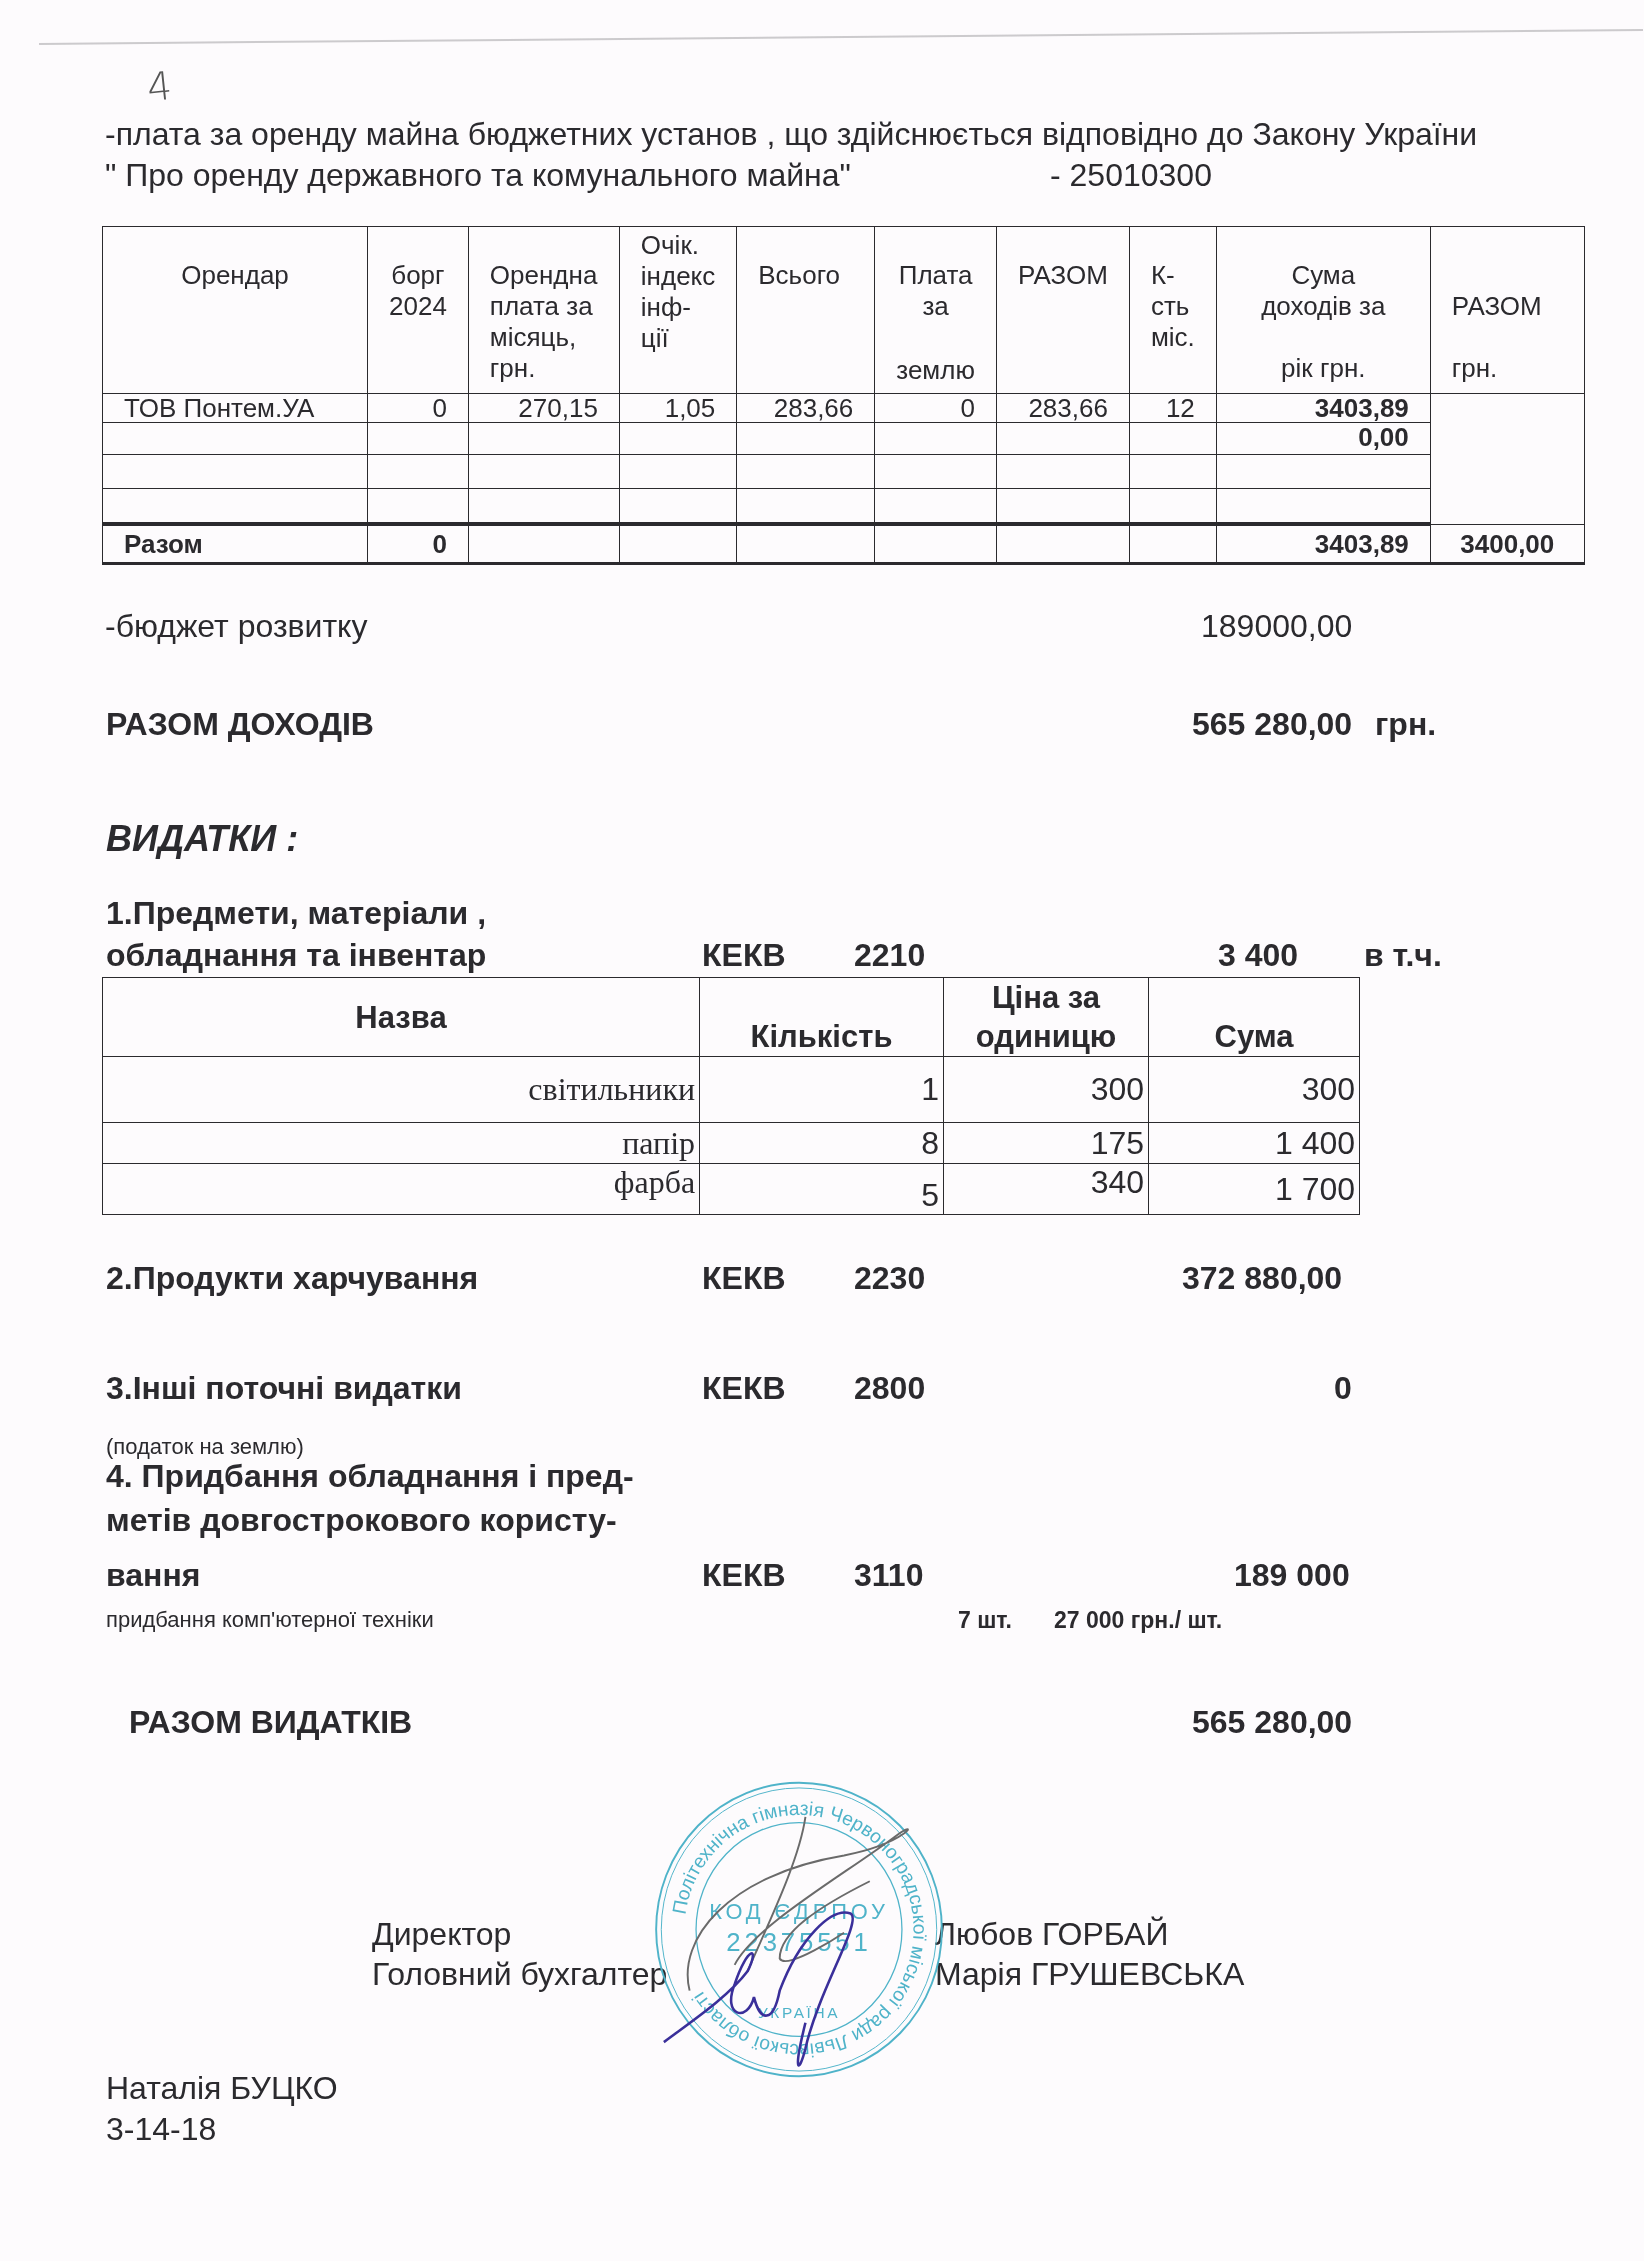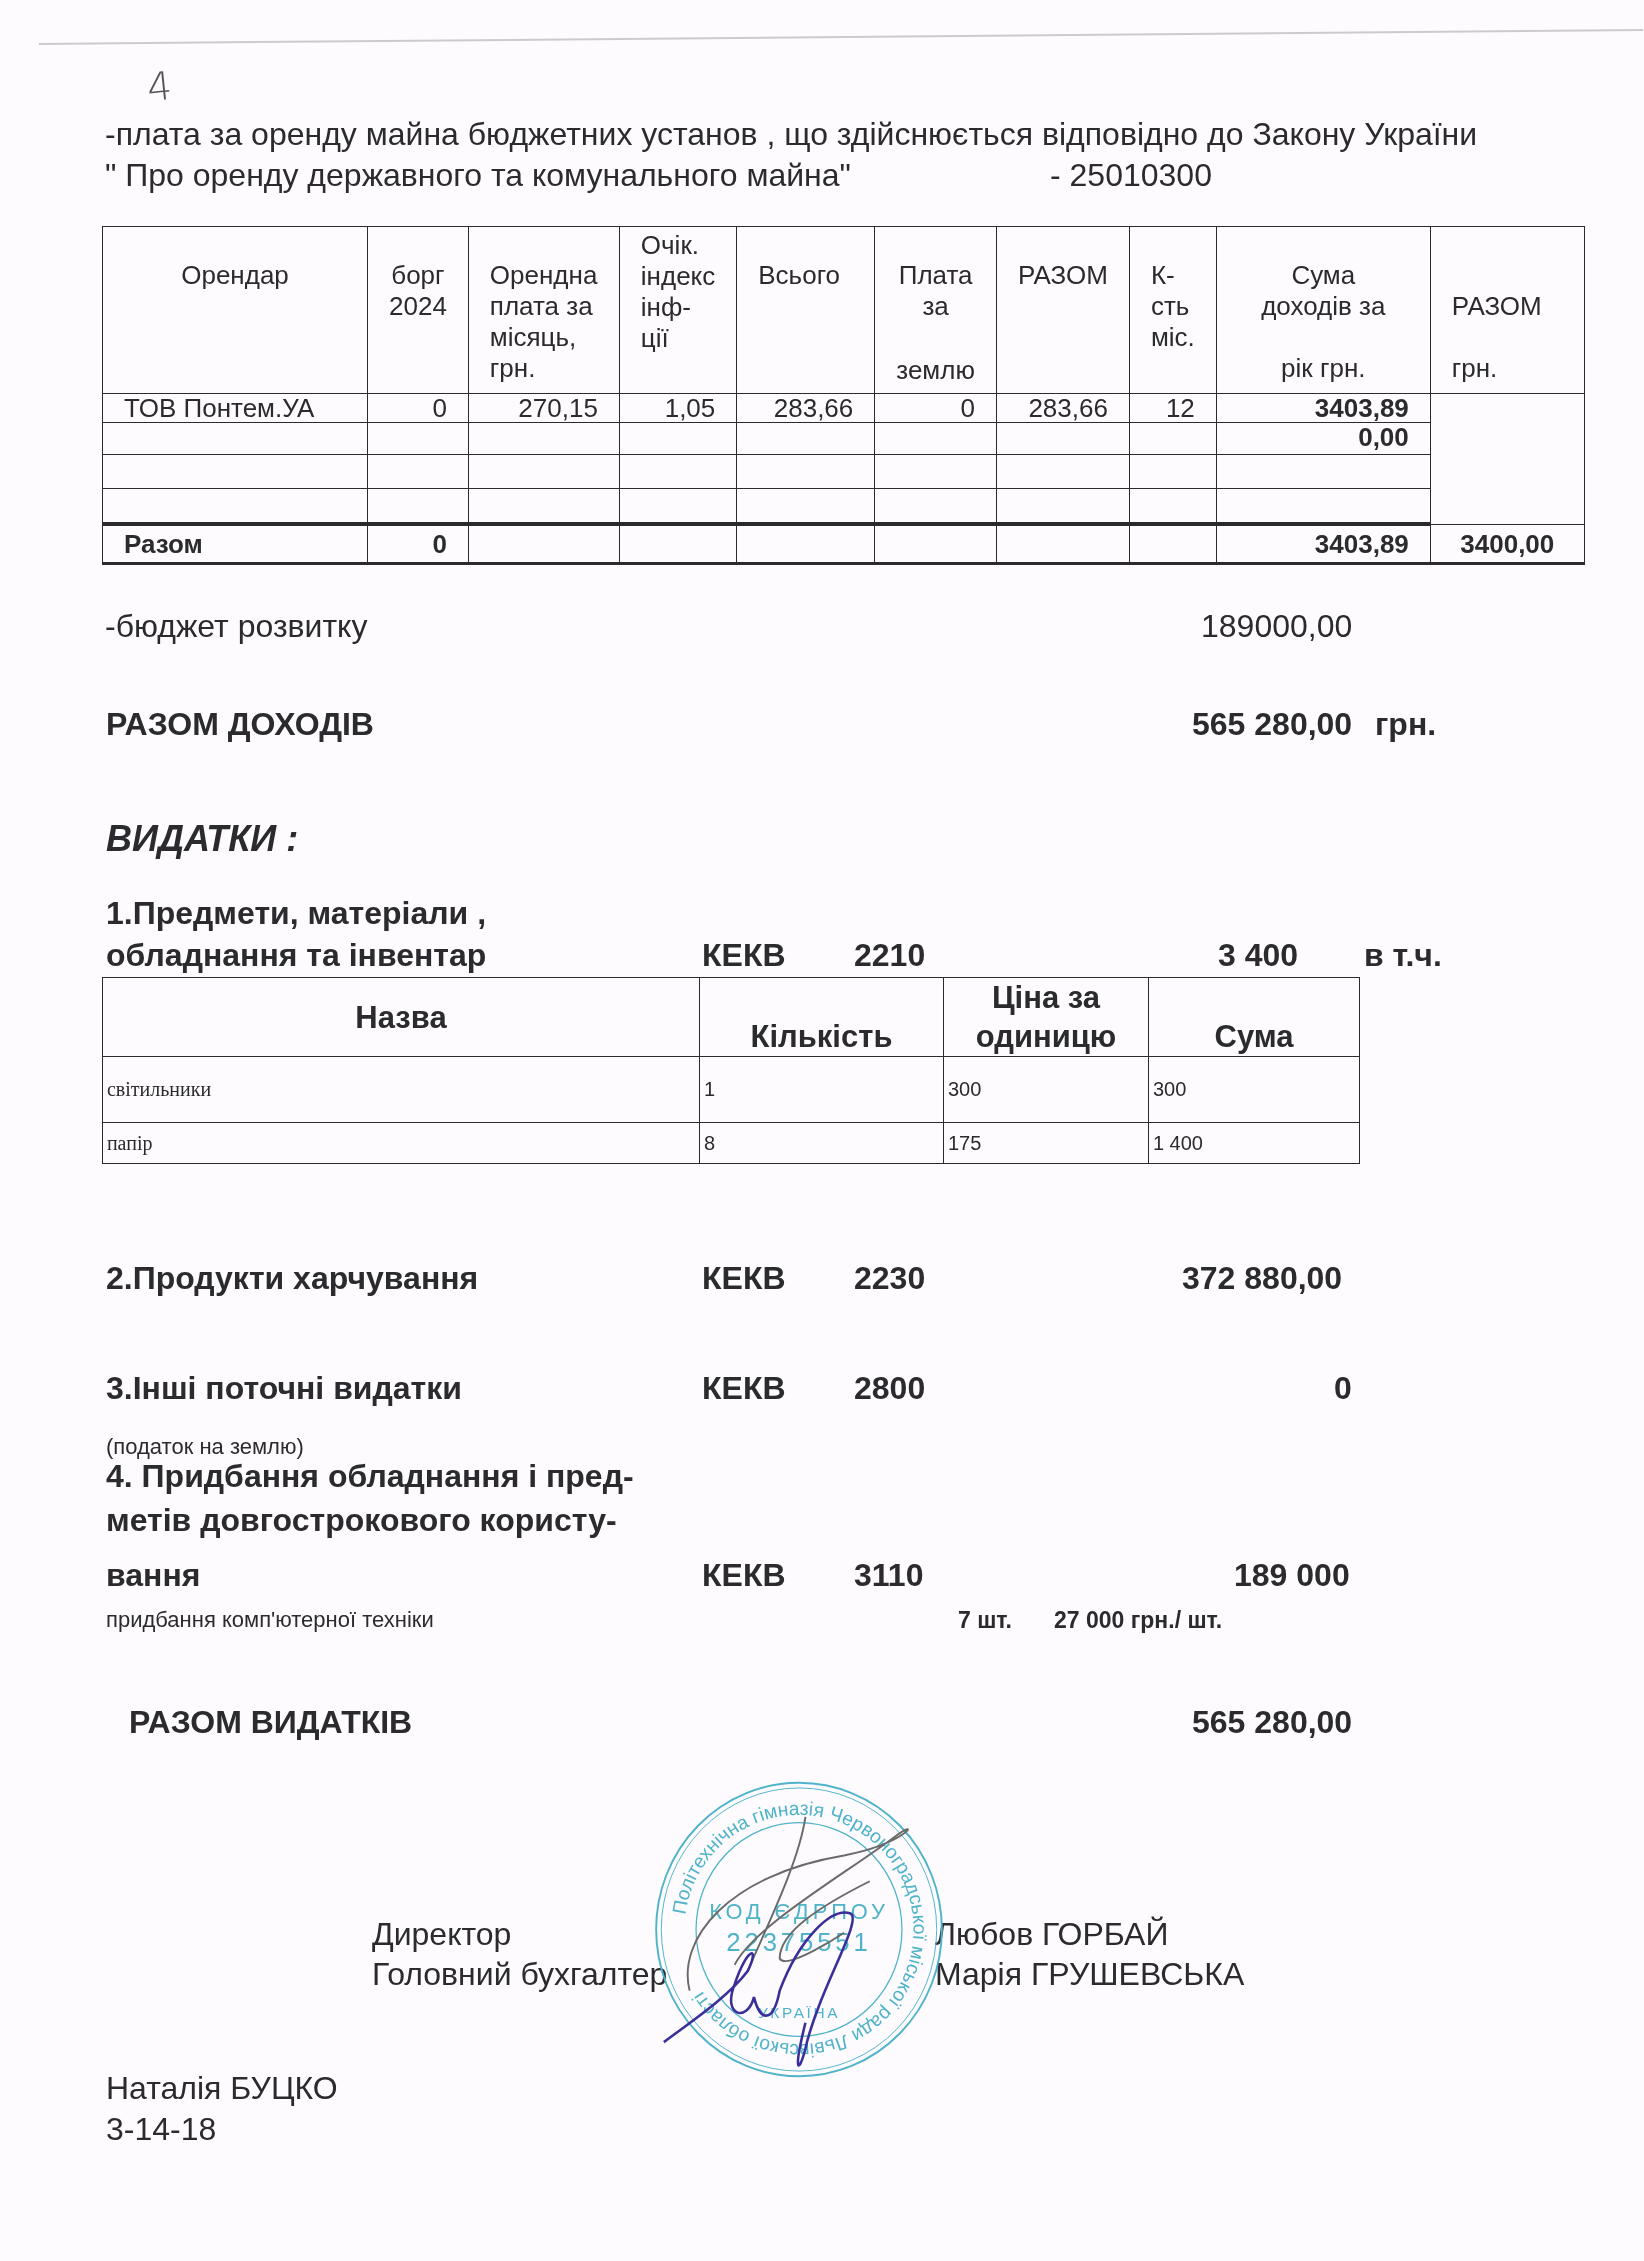--- a/index.html
+++ b/index.html
@@ -19,21 +19,21 @@
   table.rent tr.r2 td { height:31px; }
   table.rent tr.r3 td { height:33px; }
   table.rent tr.tot td { height:33px; line-height:36px; border-top:4.5px solid #2b2a2e; border-bottom:3.9px solid #2b2a2e; font-weight:bold; }
   .num { text-align:right; }
   .ctr { text-align:center; }
 
   
   table.items { position:absolute; left:102px; top:977px; border-collapse:collapse; }
   table.items td { border:1.9px solid #2b2a2e; padding:0 3.9px; }
   table.items tr.ih td { height:76px; font-weight:bold; font-size:31px; line-height:39px; vertical-align:bottom; text-align:center; }
-  table.items tr.ir td { font-size:20px; text-align:left; vertical-align:middle; }
+  table.items tr.ir td { font-size:32px; text-align:right; vertical-align:middle; }
   table.items td.name { font-family:"Liberation Serif", serif; font-size:28px; text-align:left; }
 
   .stamp { position:absolute; left:651px; top:1778px; width:296px; height:303px; }
 </style>
 </head>
 <body>
 
 <div class="scan-line" style="left:39px;top:36px;width:1604px;transform:rotate(-0.5deg);opacity:.35;"></div>
 
 <div class="abs" style="left:147px;top:64px;font-family:'DejaVu Sans',sans-serif;font-size:39px;font-weight:200;color:#555;transform:rotate(-6deg);">4</div>
@@ -198,20 +198,26 @@
     <td>1</td>
     <td>300</td>
     <td>300</td>
   </tr>
   <tr class="ir" style="height:41px">
     <td class="name">папір</td>
     <td>8</td>
     <td>175</td>
     <td>1 400</td>
   </tr>
+  <tr class="ir" style="height:51px">
+    <td class="name" style="vertical-align:top">фарба</td>
+    <td style="vertical-align:bottom">5</td>
+    <td style="vertical-align:top">340</td>
+    <td>1 700</td>
+  </tr>
 </tbody>
   </table>
 
 <div class="abs txt b" style="left:106px;top:1259px;">2.Продукти харчування</div>
 <div class="abs txt b" style="left:702px;top:1259px;">КЕКВ</div>
 <div class="abs txt b" style="left:854px;top:1259px;">2230</div>
 <div class="abs txt b" style="left:1182px;top:1259px;">372 880,00</div>
 
 <div class="abs txt b" style="left:106px;top:1369px;">3.Інші поточні видатки</div>
 <div class="abs" style="left:106px;top:1412px;font-size:22px;line-height:26px;margin-top:22px;">(податок на землю)</div>

